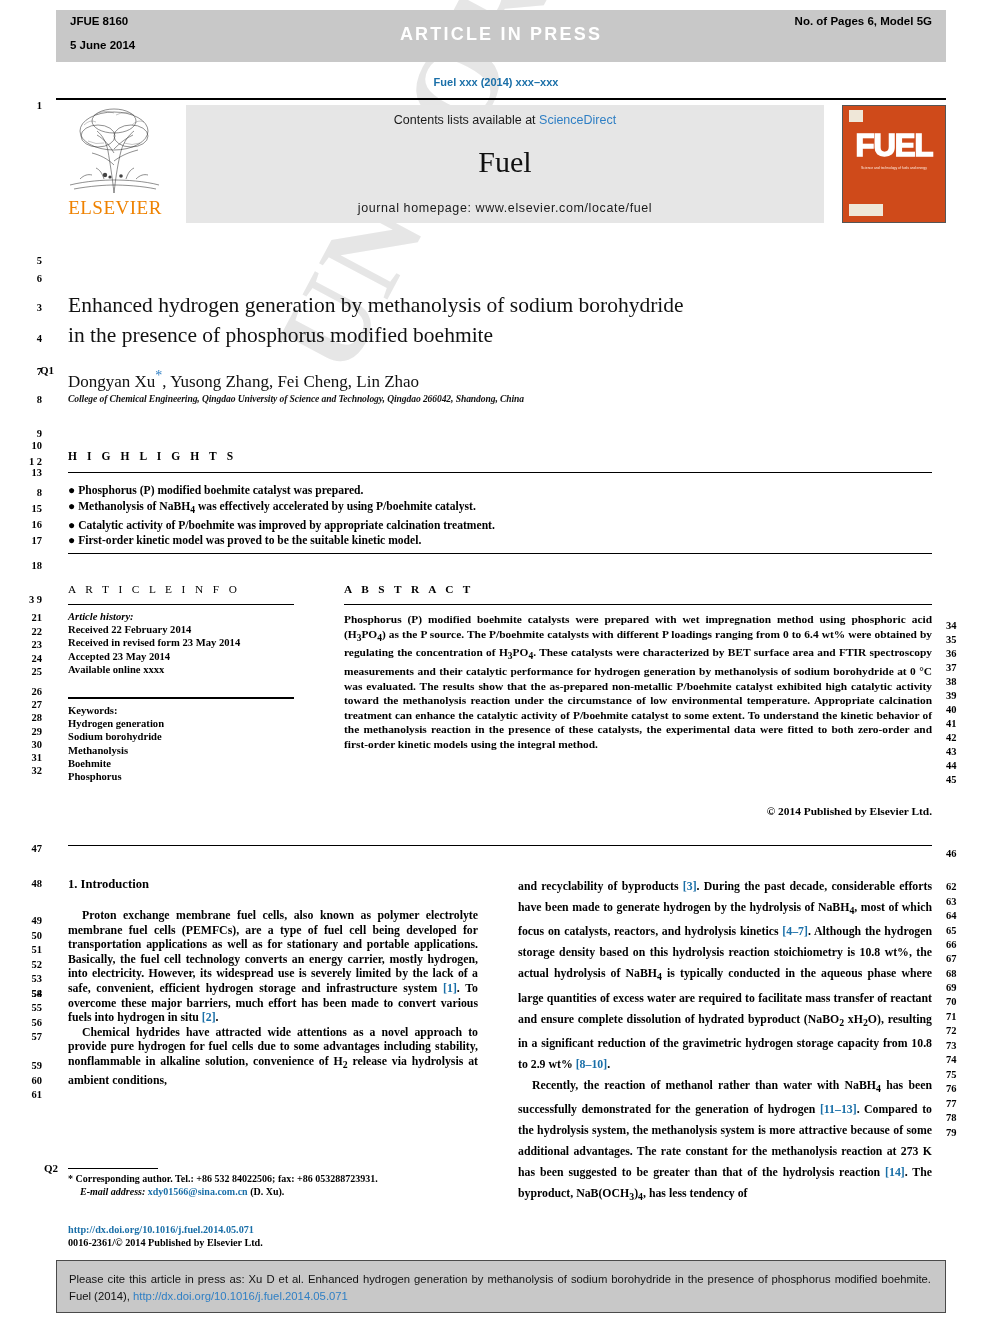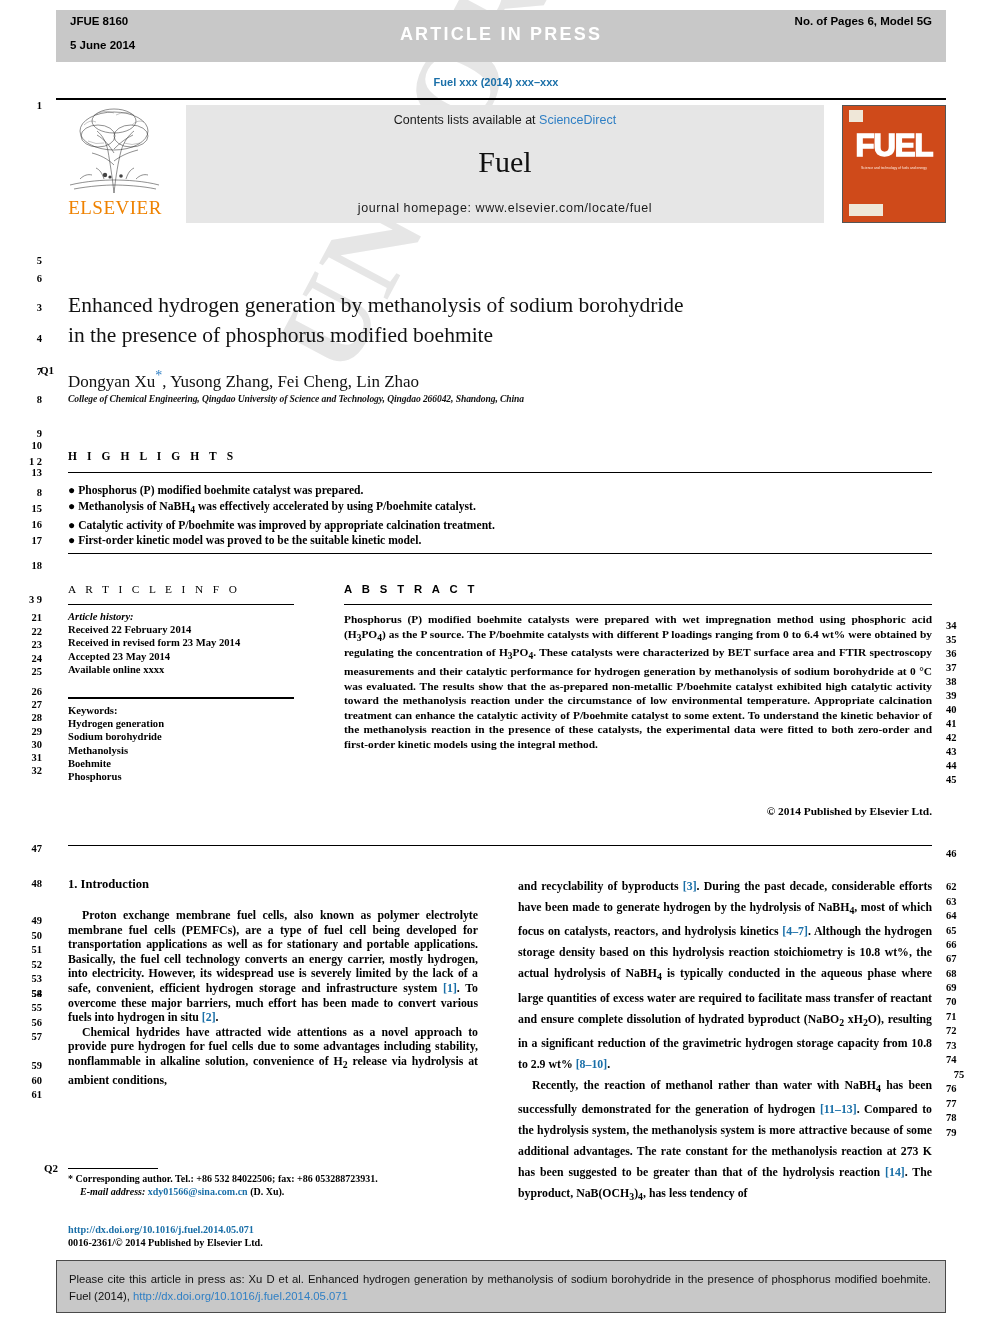--- a/index.html
+++ b/index.html
@@ -145,21 +145,21 @@
   .info-rule{position:absolute;left:68px;top:604px;width:226px;height:1px;background:#000;}
   .info-body{position:absolute;left:68px;top:610px;width:250px;
     font-family:"Liberation Serif",serif;font-size:10.6px;line-height:13.2px;font-weight:700;}
   .info-body .it{font-style:italic;}
   .info-rule2{position:absolute;left:68px;top:697px;width:226px;height:2px;background:#000;}
   .kw-body{position:absolute;left:68px;top:704px;width:250px;
     font-family:"Liberation Serif",serif;font-size:10.6px;line-height:13.2px;font-weight:700;}
 
   .abs-head{
     position:absolute;left:344px;top:583px;
-    font-family:Liberation Sans, sans-serif;font-weight:700;font-size:11.3px;letter-spacing:3.4px;
+    font-family:Liberation Serif, serif;font-weight:700;font-size:11.3px;letter-spacing:3.4px;
   }
   .abs-rule{position:absolute;left:344px;top:604px;width:588px;height:1px;background:#000;}
   .abs-body{
     position:absolute;left:344px;top:612px;width:588px;
     font-family:"Liberation Serif",serif;font-size:11.4px;line-height:14.5px;
     text-align:justify;font-weight:700;
   }
   .abs-copy{
     position:absolute;left:344px;top:805px;width:588px;text-align:right;
     font-family:"Liberation Serif",serif;font-size:11.4px;font-weight:700;
@@ -437,20 +437,20 @@
       <div class="lnum" style="left: 946px; top: 925px; text-align: left;">65</div>
       <div class="lnum" style="left: 946px; top: 939px; text-align: left;">66</div>
       <div class="lnum" style="left: 946px; top: 953px; text-align: left;">67</div>
       <div class="lnum" style="left: 946px; top: 968px; text-align: left;">68</div>
       <div class="lnum" style="left: 946px; top: 982px; text-align: left;">69</div>
       <div class="lnum" style="left: 946px; top: 996px; text-align: left;">70</div>
       <div class="lnum" style="left: 946px; top: 1011px; text-align: left;">71</div>
       <div class="lnum" style="left: 946px; top: 1025px; text-align: left;">72</div>
       <div class="lnum" style="left: 946px; top: 1040px; text-align: left;">73</div>
       <div class="lnum" style="left: 946px; top: 1054px; text-align: left;">74</div>
-      <div class="lnum" style="left: 946px; top: 1069px; text-align: center;">75</div>
+      <div class="lnum" style="left: 946px; top: 1069px; text-align: left;">75</div>
       <div class="lnum" style="left: 946px; top: 1083px; text-align: left;">76</div>
       <div class="lnum" style="left: 946px; top: 1098px; text-align: left;">77</div>
       <div class="lnum" style="left: 946px; top: 1112px; text-align: left;">78</div>
       <div class="lnum" style="left: 946px; top: 1127px; text-align: left;">79</div>
     </div>
 
 </div>
 
 </body></html>

